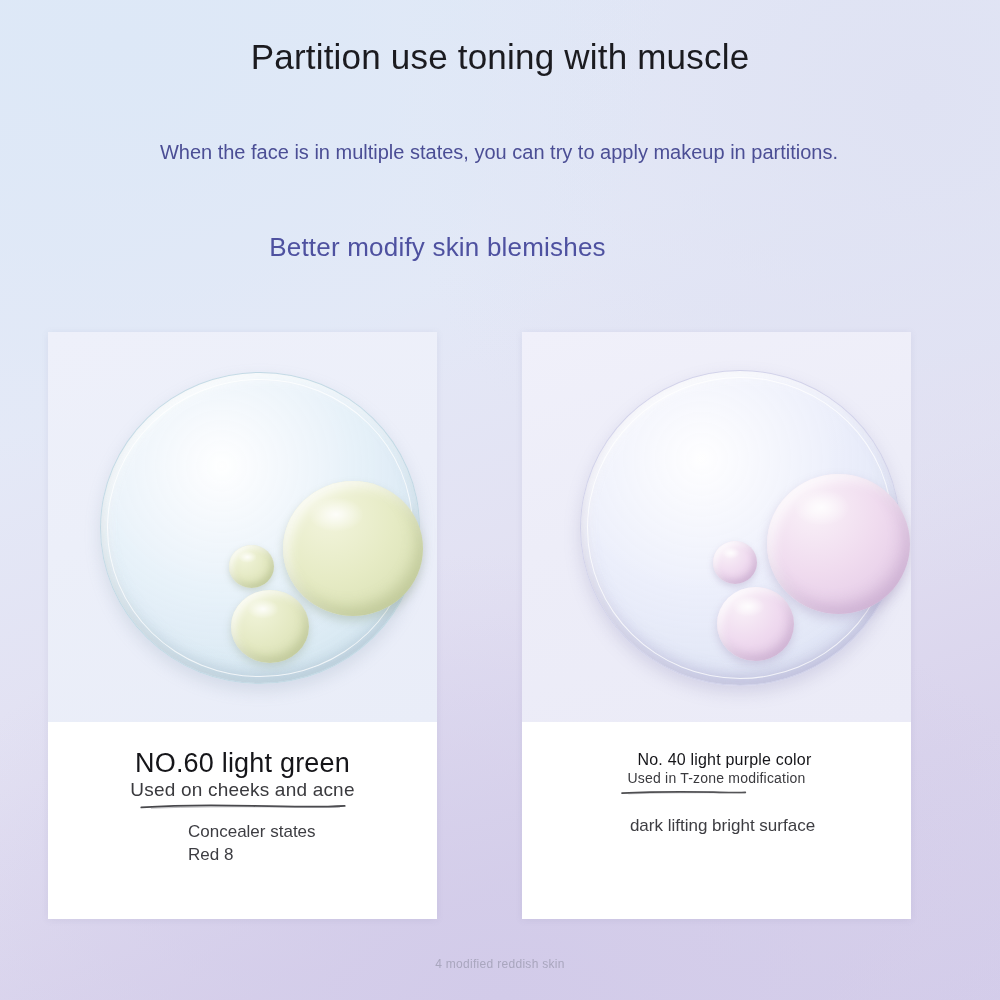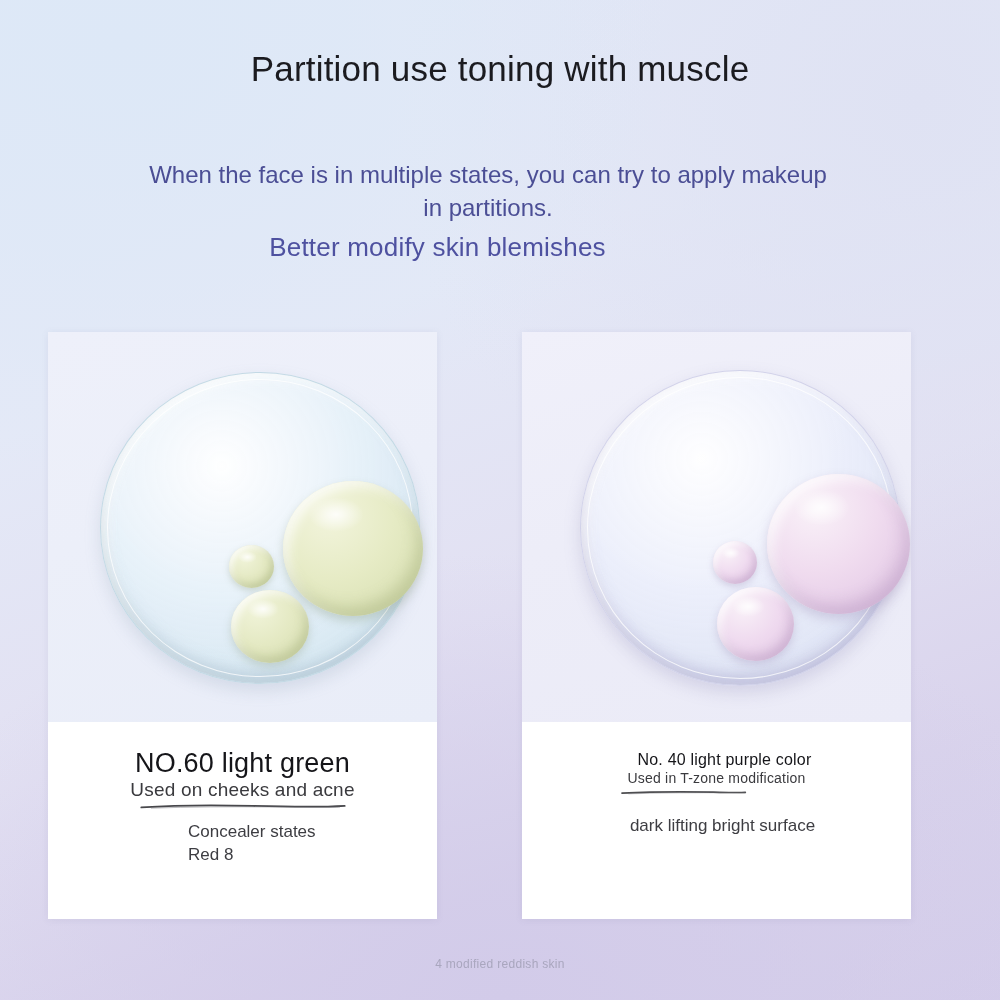--- a/index.html
+++ b/index.html
@@ -26,35 +26,35 @@
 
   
   .head-block {
     position: absolute;
     left: 0;
     top: 0;
     width: 1000px;
     text-align: center;
   }
   .title {
-    margin: 12px;
+    margin: 0;
     padding-top: 37px;
     font-size: 35px;
     font-weight: 400;
     letter-spacing: 0.2px;
     color: #1b1b20;
     font-family: "Liberation Sans", sans-serif;
   }
   .subtitle {
     position: absolute;
     left: 138px;
-    top: 134px;
+    top: 116px;
     width: 700px;
-    text-align: center;
-    font-size: 24px;
+    text-align: right;
+    font-size: 20px;
     line-height: 33px;
     color: #4b4e95;
     font-family: "Liberation Sans", sans-serif;
   }
   .tagline {
     position: absolute;
     left: 0;
     top: 206px;
     width: 875px;
     text-align: center;

